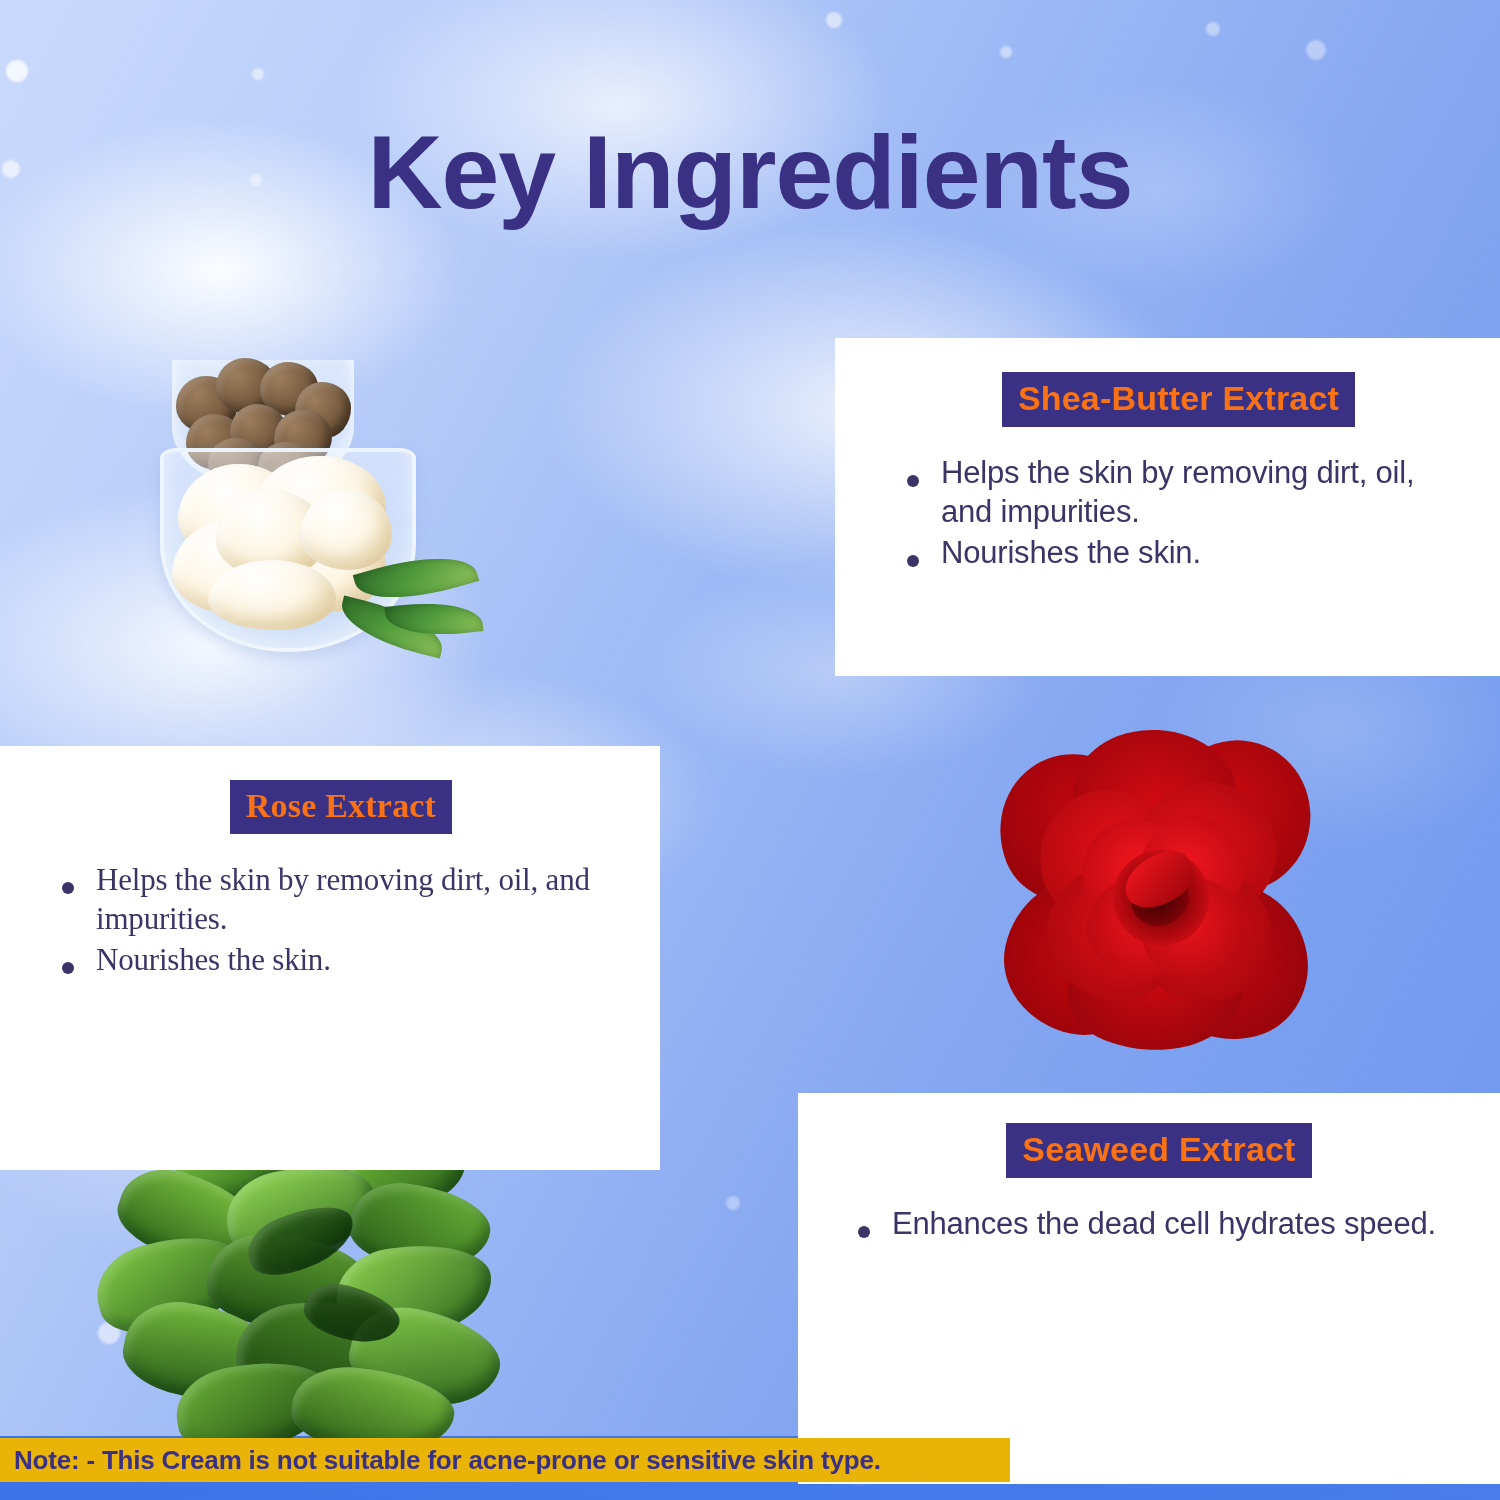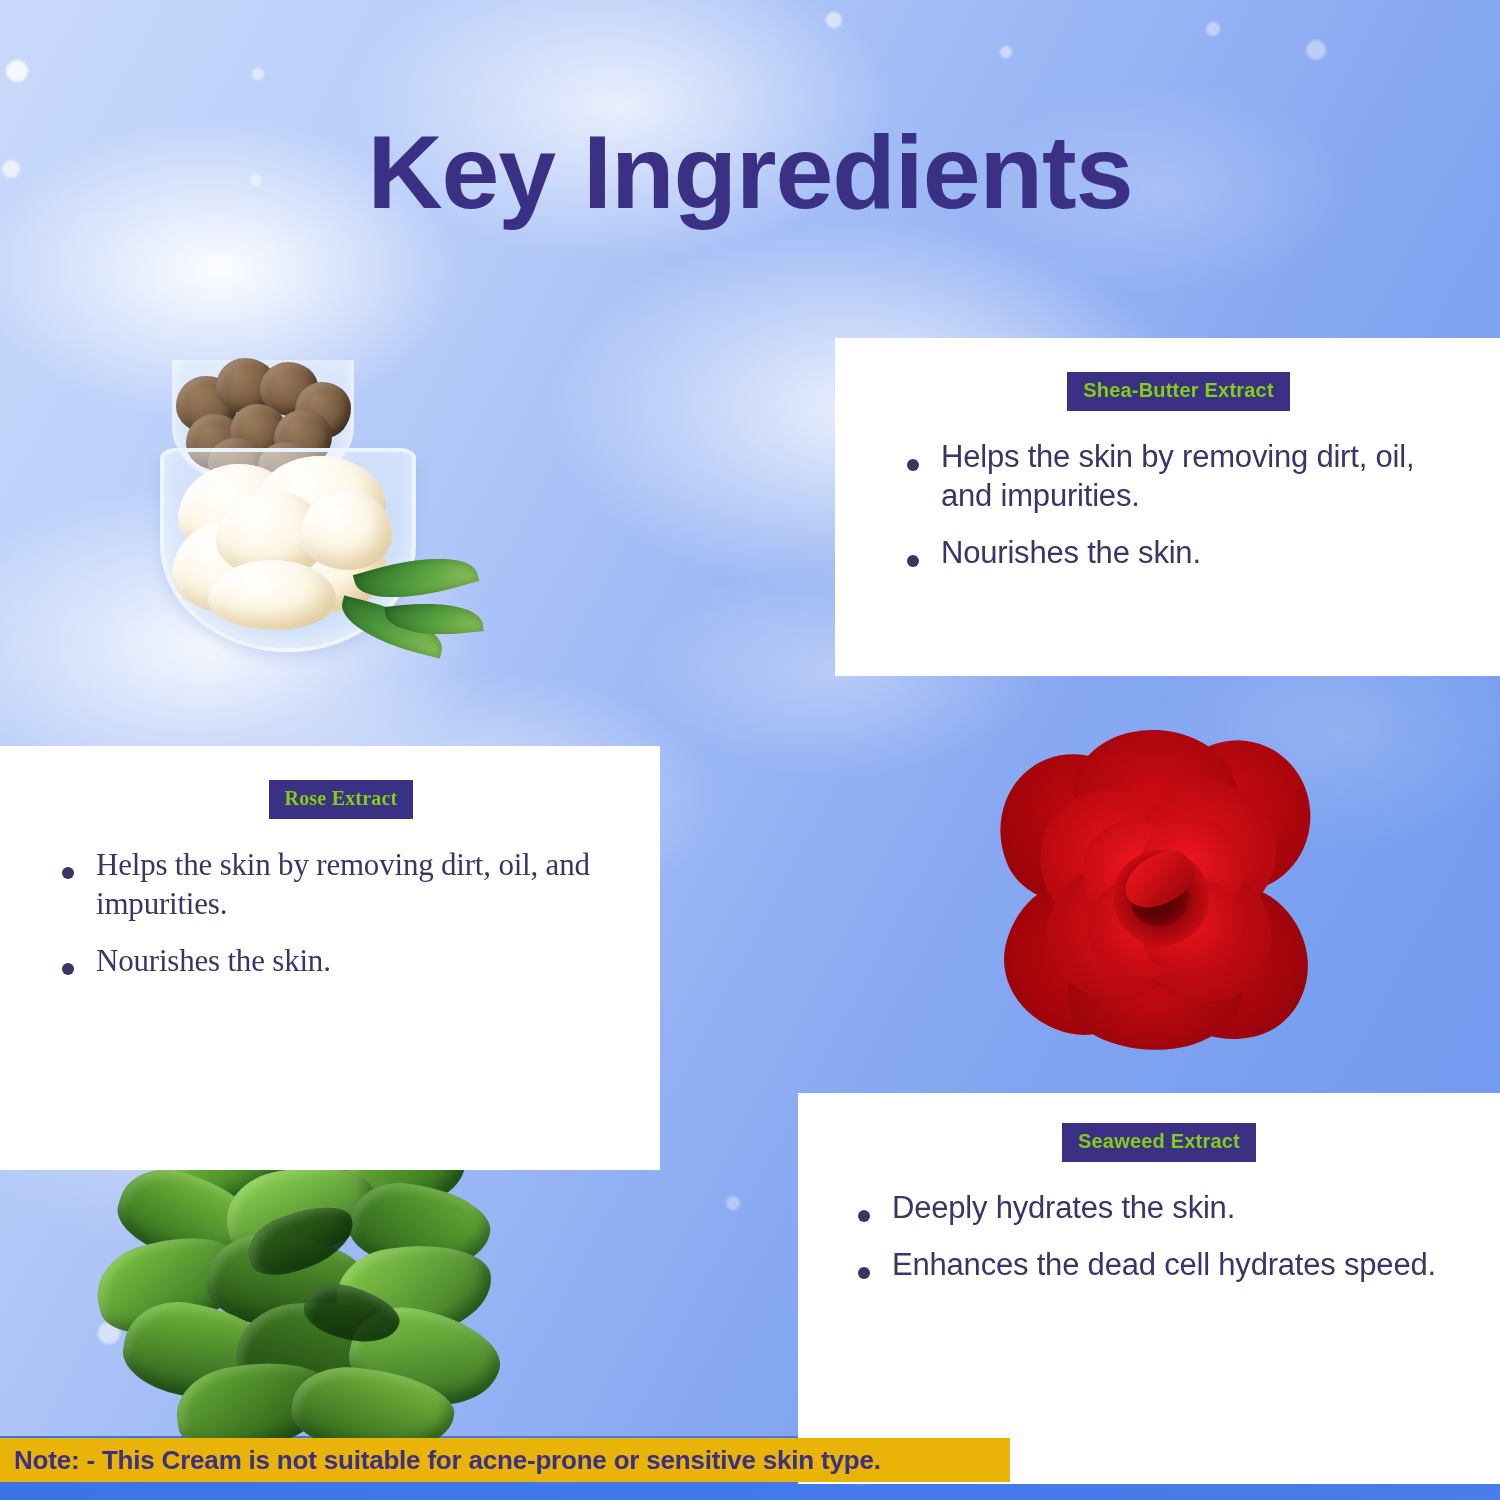--- a/index.html
+++ b/index.html
@@ -94,22 +94,22 @@
     background: #ffffff;
     box-sizing: border-box;
   }
   .card-shea    { left: 835px; top: 338px;  width: 665px; height: 338px; padding: 34px 40px 0 62px; }
   .card-rose    { left: 0;     top: 746px;  width: 660px; height: 424px; padding: 34px 30px 0 52px; font-family: Liberation Serif, serif; }
   .card-seaweed { left: 798px; top: 1093px; width: 702px; height: 391px; padding: 30px 30px 0 50px; }
 
   .badge {
     display: inline-block;
     background: #3b3184;
-    color: #84cc16;
-    font-size: 20px;
+    color: #f97316;
+    font-size: 34px;
     font-weight: 700;
     letter-spacing: 0.2px;
     padding: 7px 16px 9px 16px;
     white-space: nowrap;
   }
   .badge-wrap { text-align: left; }
   .badge-wrap.center { text-align: center; }
 
   ul.bullets {
     list-style: none;
@@ -117,21 +117,21 @@
     padding: 0;
     color: #3a3566;
   }
   ul.bullets li {
     position: relative;
     padding-left: 44px;
     font-size: 31px;
     line-height: 1.26;
     letter-spacing: -0.2px;
   }
-  ul.bullets li + li { margin-top: 18px; }
+  ul.bullets li + li { margin-top: 2px; }
   ul.bullets li::before {
     content: "";
     position: absolute;
     left: 10px;
     top: 22px;
     width: 12px;
     height: 12px;
     border-radius: 50%;
     background: #3a3566;
   }
@@ -339,21 +339,20 @@
       <li>Helps the skin by removing dirt, oil, and impurities.</li>
       <li>Nourishes the skin.</li>
     </ul>
   </div>
 
   <div class="card card-seaweed">
     <div class="badge-wrap center">
       <span class="badge">Seaweed Extract</span>
     </div>
     <ul class="bullets">
-      <li>Deeply hydrates the skin.</li>
       <li>Enhances the dead cell hydrates speed.</li>
     </ul>
   </div>
 
   <div class="note-bar">
     <span class="note-text">Note: - This Cream is not suitable for acne-prone or sensitive skin type.</span>
   </div>
 
 </div>
 

